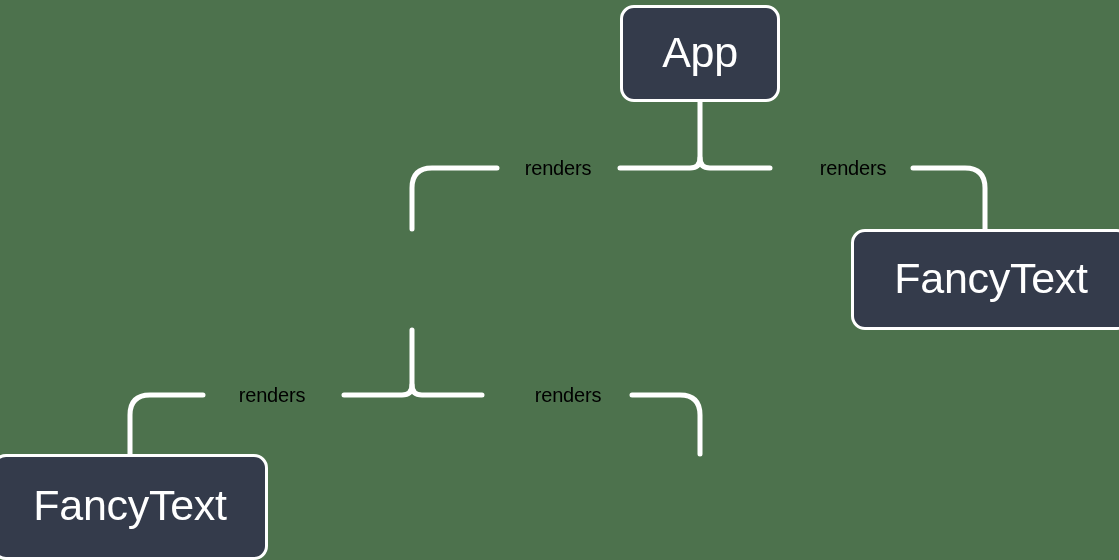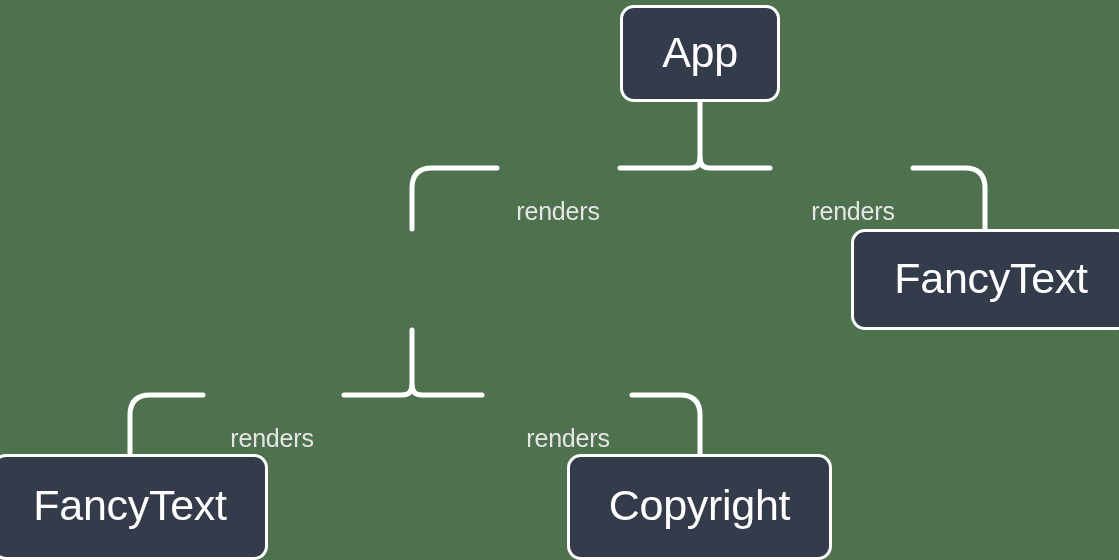--- a/index.html
+++ b/index.html
@@ -48,28 +48,27 @@
     letter-spacing: -0.3px;
     white-space: nowrap;
   }
   .node-label {
     display: block;
     line-height: 1;
     padding-bottom: 3px;
   }
   .edge-label {
     position: absolute;
-    color: #e5e5e5;
-    font-size: 25px;
+    color: #000000;
+    font-size: 20px;
     font-weight: 500;
     letter-spacing: -0.2px;
     white-space: nowrap;
     transform: translate(-50%, -50%);
     line-height: 1;
-    margin-top: 43px;
   }
 
   
   #node-app            { left: 620px;  top: 5px;   width: 160px; height: 97px; }
   #node-inspiration    { left: 196px;  top: 229px; width: 464px; height: 101px; }
   #node-fancytext-right{ left: 851px;  top: 229px; width: 280px; height: 101px; }
   #node-fancytext-left { left: -8px;   top: 454px; width: 276px; height: 106px; }
   #node-copyright      { left: 567px;  top: 454px; width: 265px; height: 106px; }
 
   
@@ -106,23 +105,20 @@
 
 
   <div class="node" id="node-fancytext-right">
     <span class="node-label">FancyText</span>
   </div>
 
   <div class="node" id="node-fancytext-left">
     <span class="node-label">FancyText</span>
   </div>
 
-  <div class="node" id="node-copyright">
-    <span class="node-label">Copyright</span>
-  </div>
 
   <div class="edge-label" id="label-app-inspiration">renders</div>
 
   <div class="edge-label" id="label-app-fancytext">renders</div>
 
   <div class="edge-label" id="label-ig-fancytext">renders</div>
 
   <div class="edge-label" id="label-ig-copyright">renders</div>
 
 </div>

